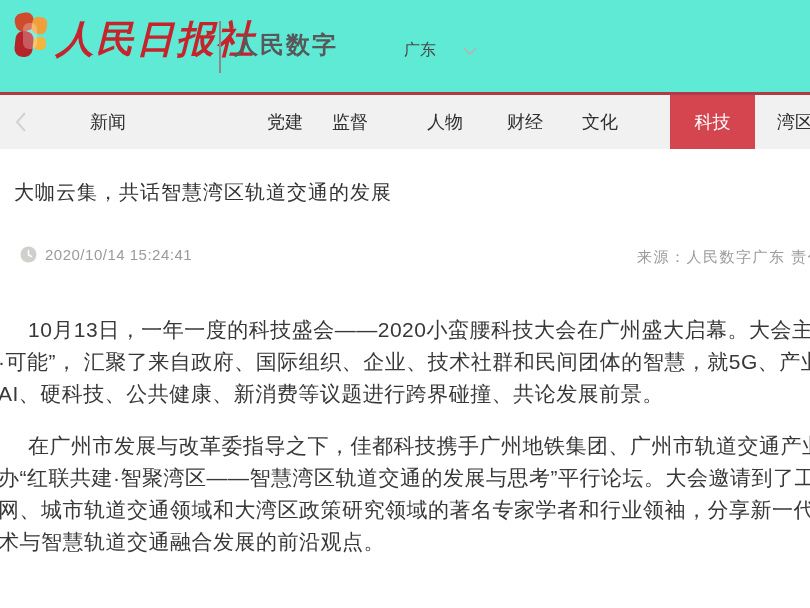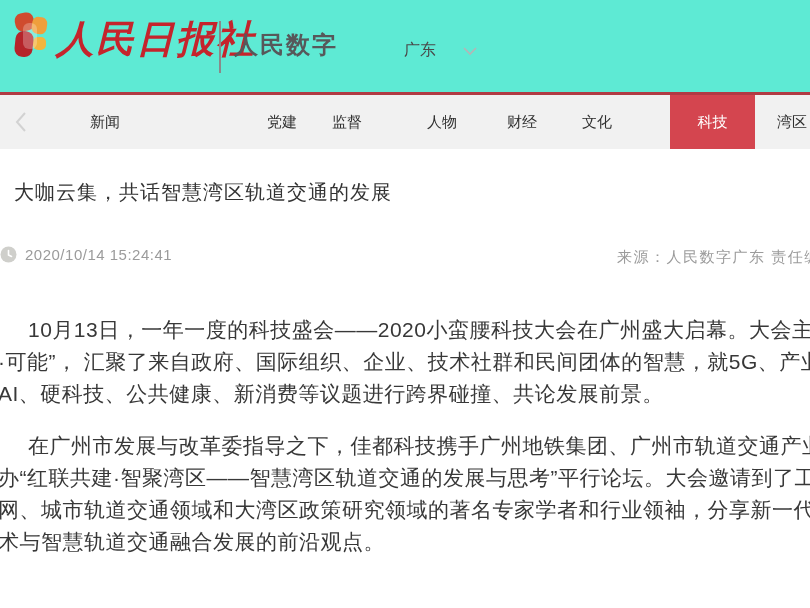--- a/index.html
+++ b/index.html
@@ -28,35 +28,35 @@
     font-size:16px; color:#4a4a4a; display:flex; align-items:center; gap:26px;
   }
   
   .red-line { height:3px; background:#b13b44; }
   .main-nav {
     position:relative; height:54px; background:#f1f1f1;
   }
   .nav-chevron-left { position:absolute; left:14px; top:15px; }
   .nav-item {
     position:absolute; top:0; height:54px; line-height:54px;
-    font-size:15px; color:#2f2f2f; text-decoration:none; white-space:nowrap; cursor:pointer;
+    font-size:18px; color:#2f2f2f; text-decoration:none; white-space:nowrap; cursor:pointer;
   }
   .nav-item.active {
     background:#d4454f; color:#fff; text-align:center;
   }
   
   .breadcrumb {
     margin:33px 0 0 14px; font-size:15px; color:#9b9b9b; letter-spacing:1px;
   }
   .breadcrumb .sep { margin:0 7px; }
   .article-title {
     margin:30px 14px 0; font-size:20px; font-weight:500; color:#333; letter-spacing:1px;
     white-space:nowrap;
   }
-  .meta-row { position:relative; margin-top:40px; height:22px; padding-left:0; }
+  .meta-row { position:relative; margin-top:40px; height:22px; padding-left:0;margin-left:20px; }
   .meta-date {
     font-size:15px; color:#9b9b9b; display:inline-flex; align-items:center; letter-spacing:.5px;
   }
   .clock-icon { margin-right:8px; display:inline-block; }
   .meta-source {
     position:absolute; left:617px; top:2px; font-size:15px; color:#9b9b9b;
     letter-spacing:1.5px; white-space:nowrap;
   }
   .article-body { margin-top:46px; }
   .article-body .para { margin:0 0 20px -2px; }

